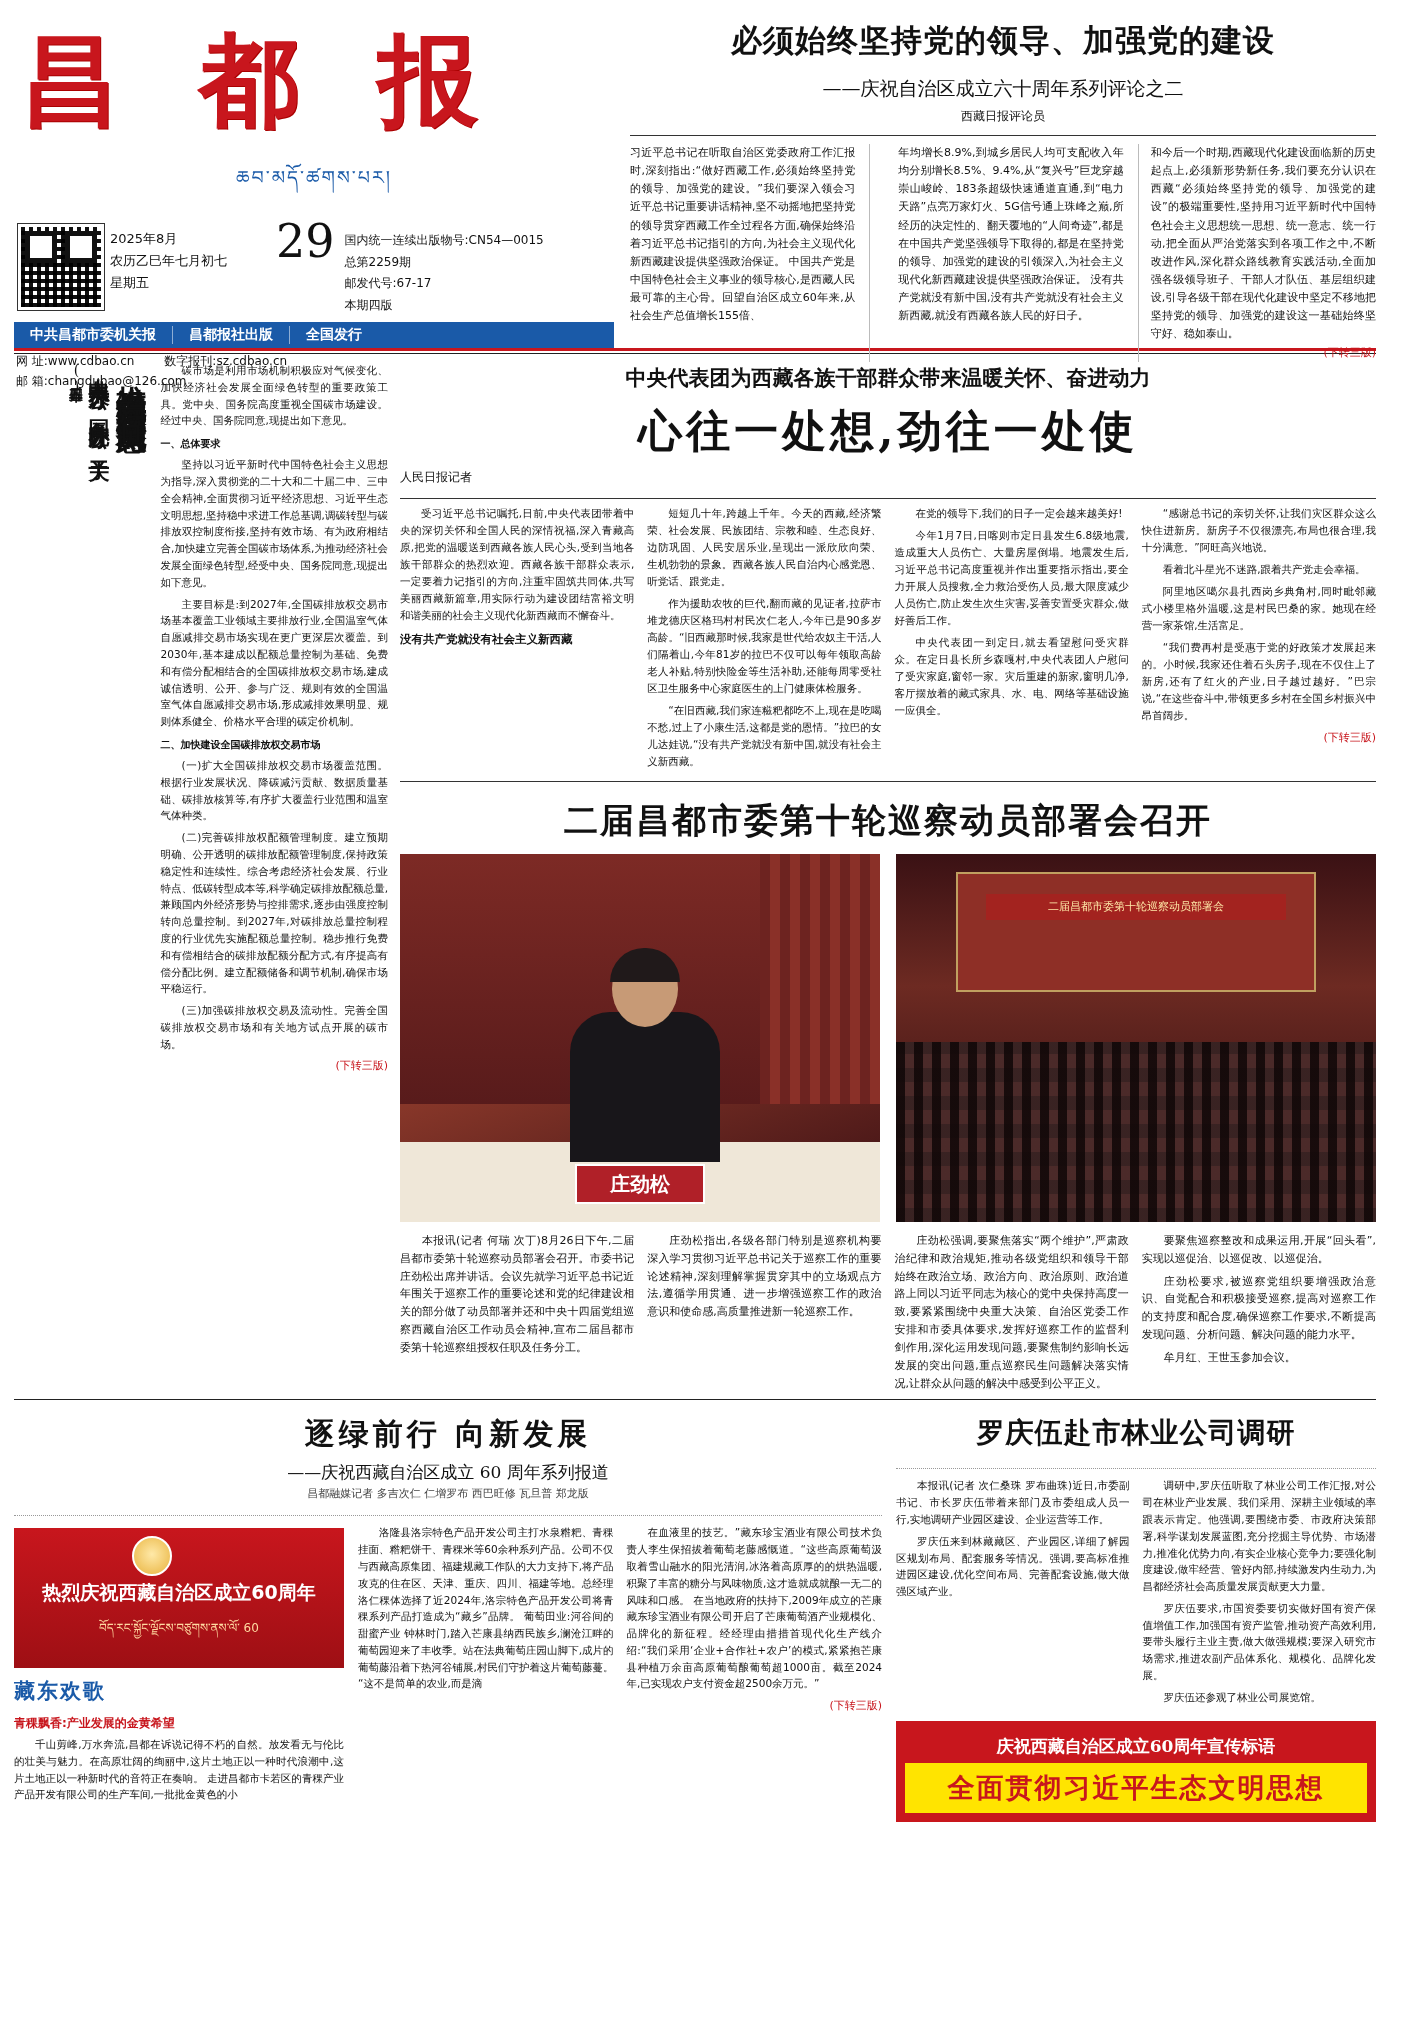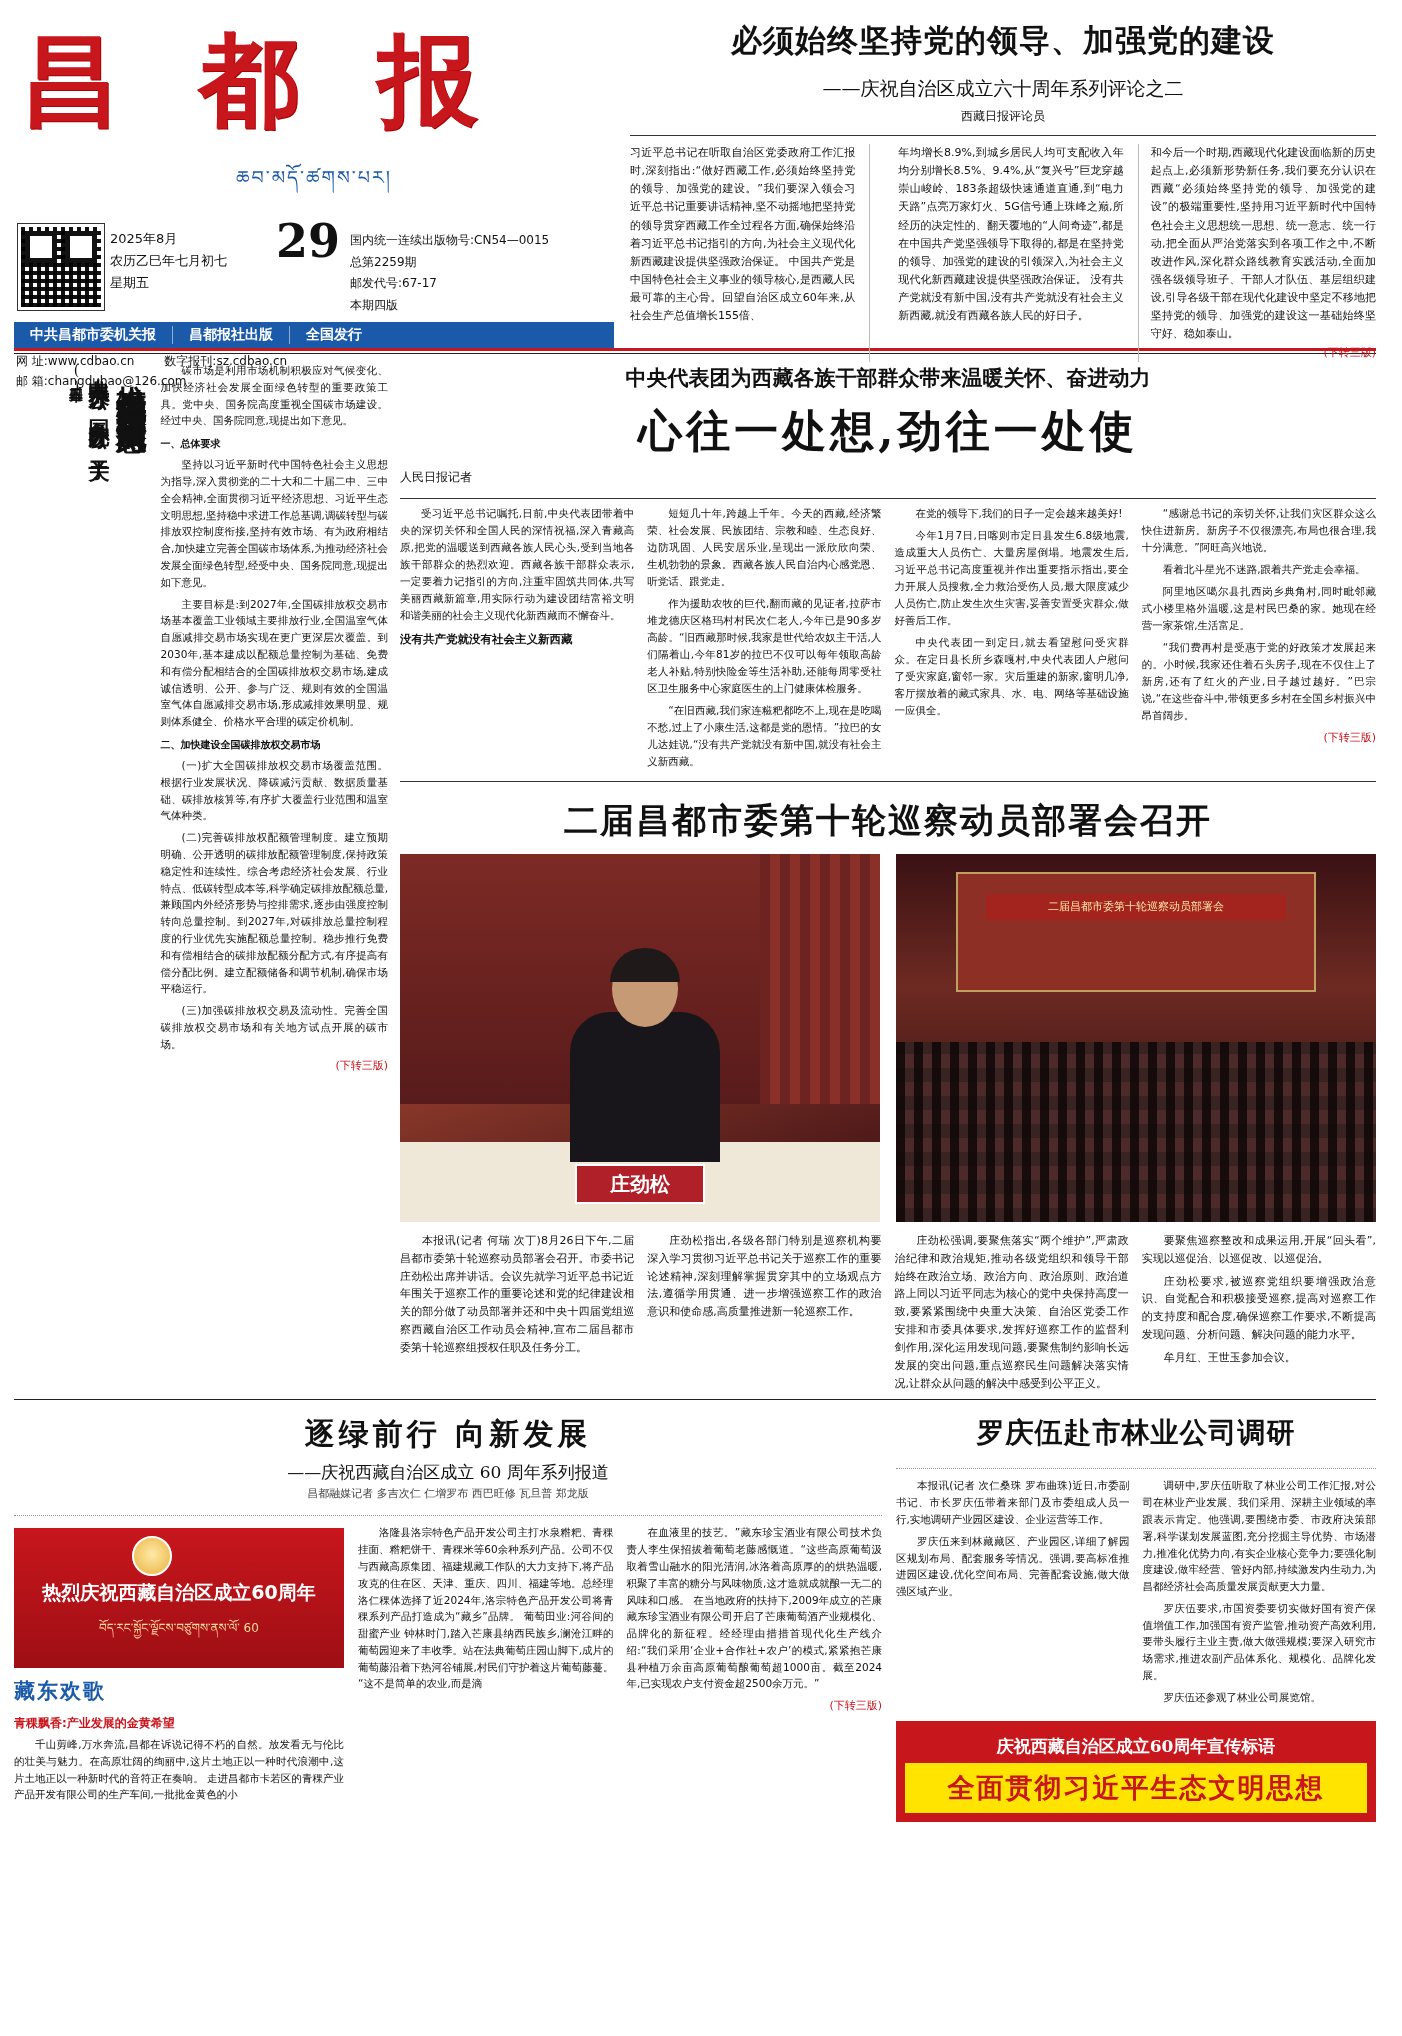--- a/index.html
+++ b/index.html
@@ -39,21 +39,21 @@
     outline:1px solid #333;
     position:relative;
   }
   .qr:before, .qr:after{
     content:""; position:absolute; width:22px;height:22px;border:5px solid #111;background:#fff;
   }
   .qr:before{ left:4px; top:4px; }
   .qr:after{ right:4px; top:4px; }
   .date-col { font-size:13px; line-height:1.7; padding-top:10px; width:160px; color:#111; }
   .big-date {
-    font-family:"DejaVu Serif", serif; font-size:46px; font-weight:bold;
+    font-family:"DejaVu Serif", serif; font-size:46px; font-weight:normal;
     line-height:1; padding:0 10px 0 6px; color:#111;text-align:right;
   }
   .issue-col { font-size:12px; line-height:1.8; padding-top:12px; }
   .blue-bar {
     background:#1a5aa8; color:#fff; height:26px; margin-top:6px;
     display:flex; align-items:center; font-size:14px; font-weight:bold;
   }
   .blue-bar span { padding:0 16px; }
   .blue-bar span+span { border-left:1px solid rgba(255,255,255,.5); }
   .web-line { font-size:12px; padding:5px 2px 0 2px; display:flex; gap:30px; }

